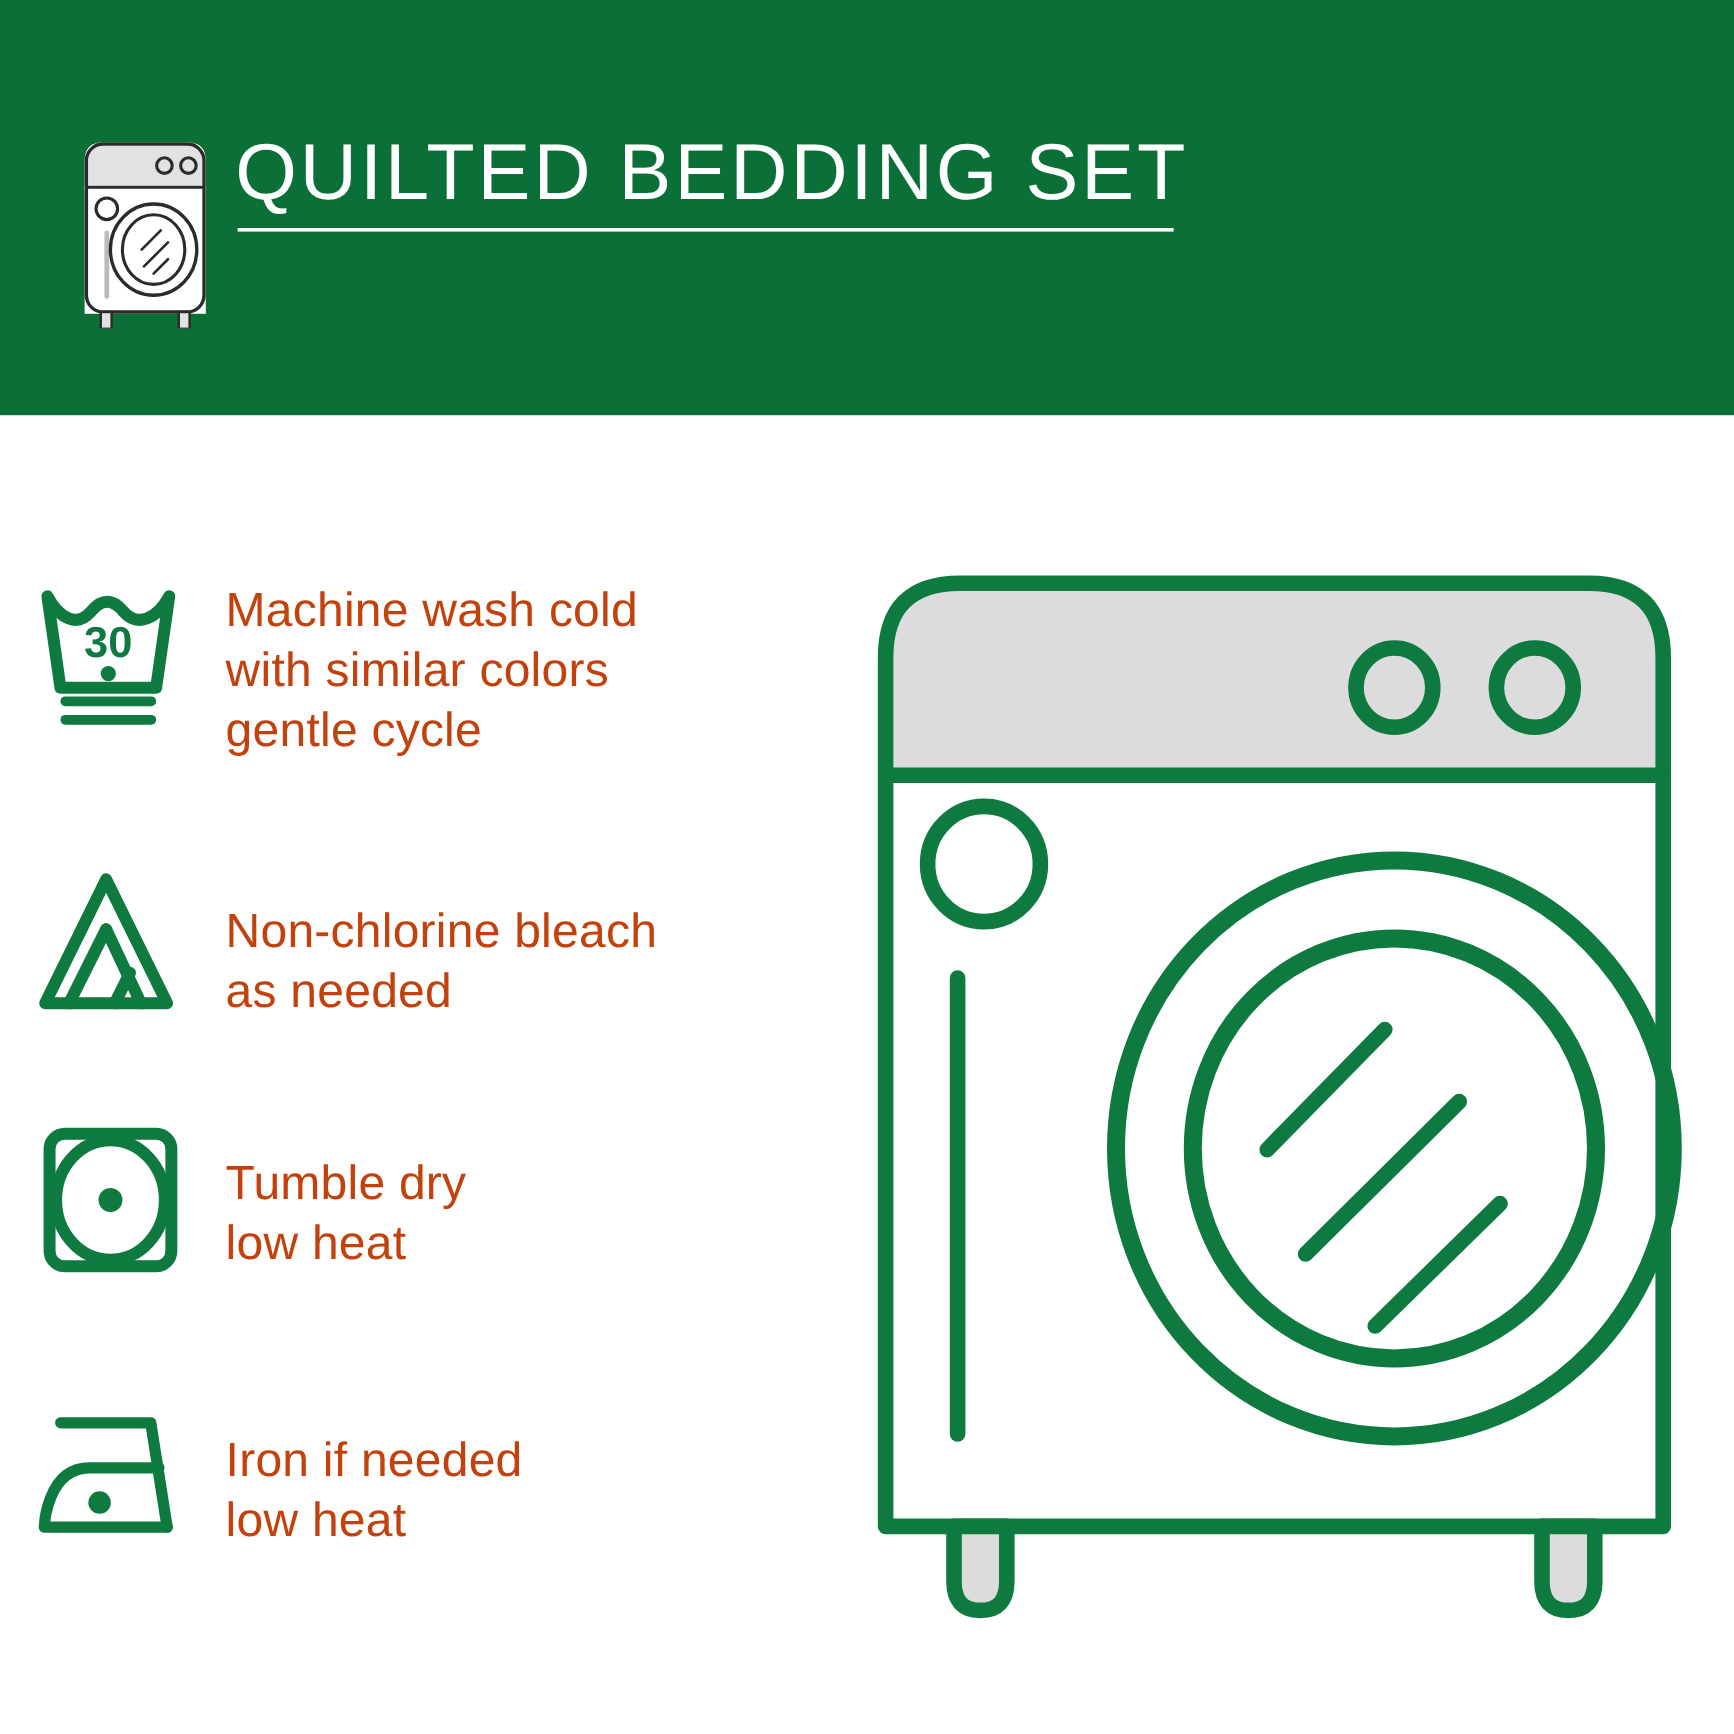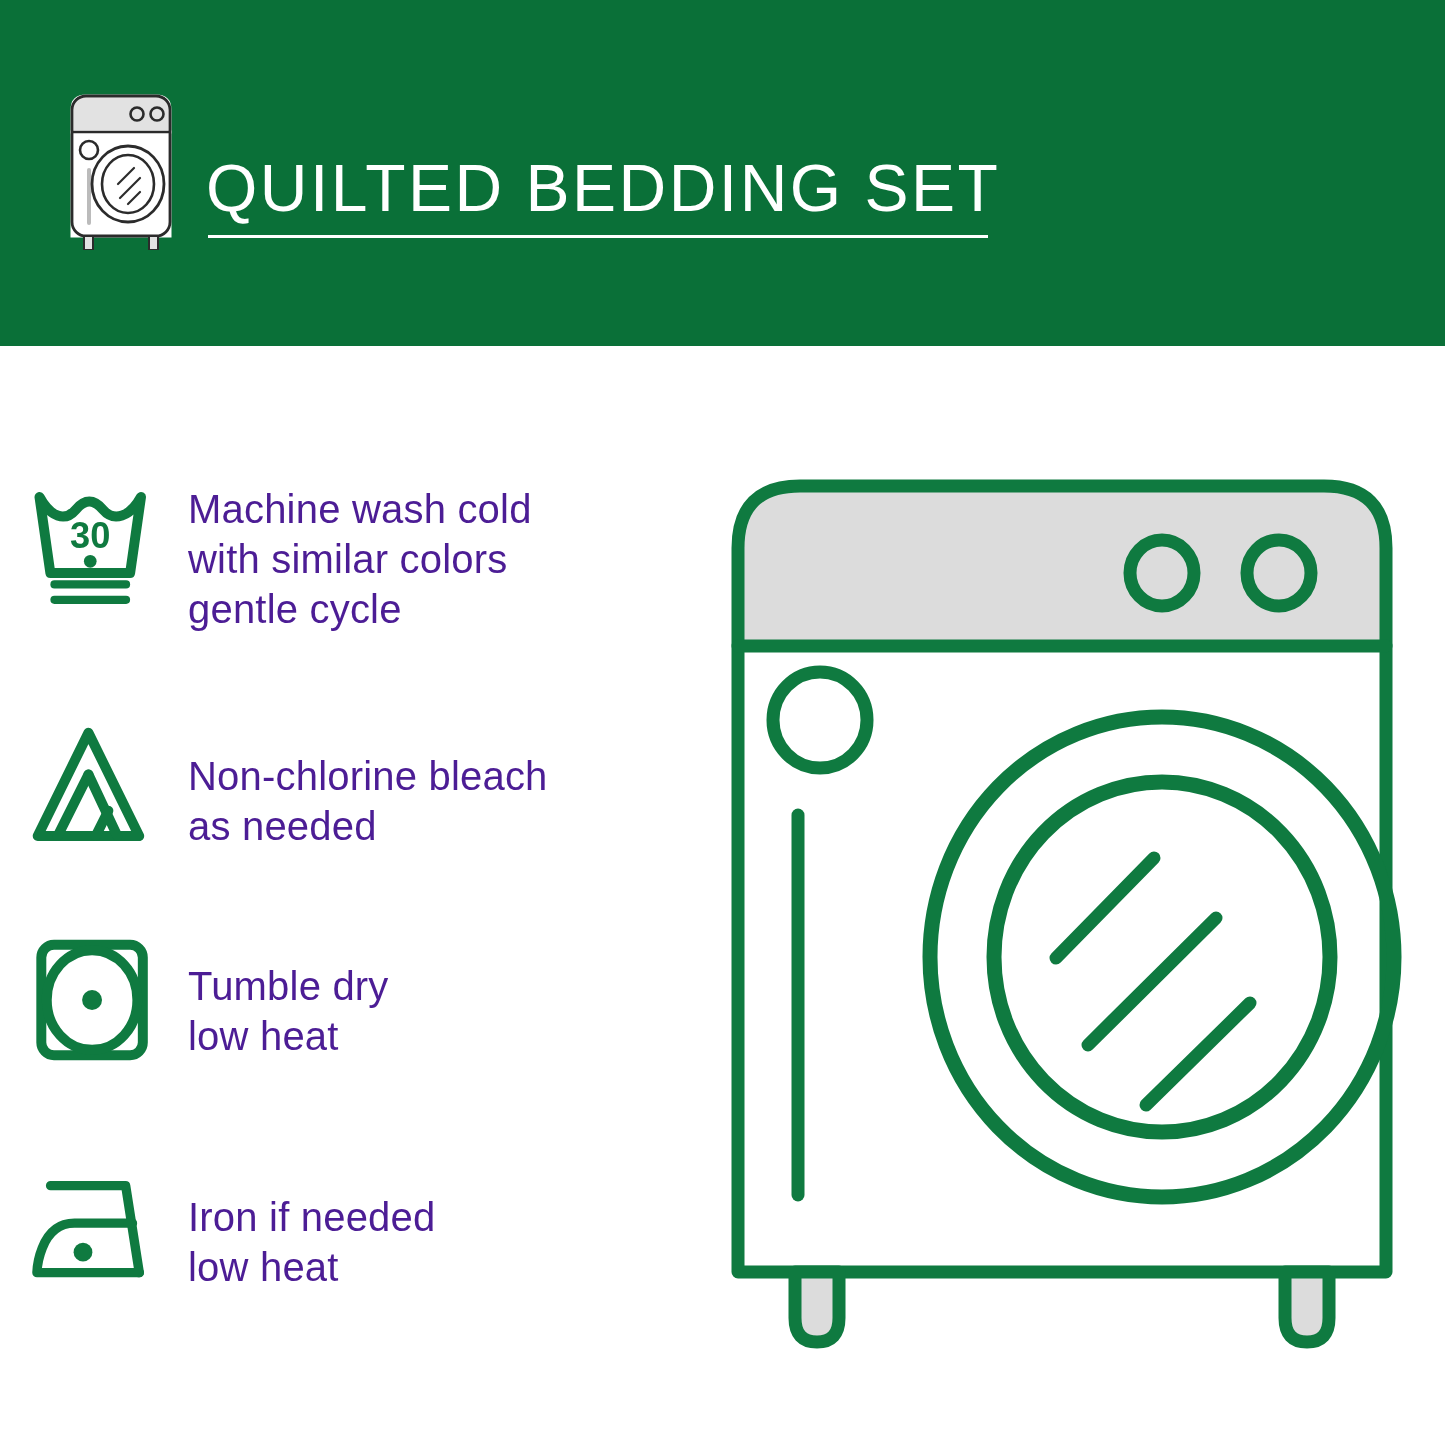--- a/index.html
+++ b/index.html
@@ -21,24 +21,24 @@
   .header {
     position: absolute;
     left: 0; top: 0;
     width: 1445px;
     height: 346px;
     background: #0a7038;
   }
   .header-inner {
     position: absolute;
     left: 62px;
-    top: 80px;
+    top: 104px;
     display: flex;
-    align-items: flex-end;
-    gap: 26px;
+    align-items: flex-start;
+    gap: 16px;
   }
   .header-logo {
     width: 118px;
     height: 162px;
     flex: 0 0 auto;
     margin-top: 8px;
   }
   .header-text {
     display: block;
     padding-top: 2px;
@@ -93,21 +93,21 @@
     display: flex;
     justify-content: flex-end;
     padding-left: 25px;
   }
   .care-icon svg { display: block; }
 
   .care-text {
     flex: 1 1 auto;
     padding-left: 18px;
     padding-top: 18px;
-    color: #4c1d95;
+    color: #c2410c;
     font-family: "Liberation Sans", sans-serif;
     font-size: 40px;
     font-weight: 400;
     line-height: 50px;
     letter-spacing: 0.2px;
     white-space: pre-line;
   }
   .care-row.r0 .care-text { padding-top: 14px; }
   .care-row.r1 .care-text { padding-top: 38px; }
   .care-row.r2 .care-text { padding-top: 36px; }

